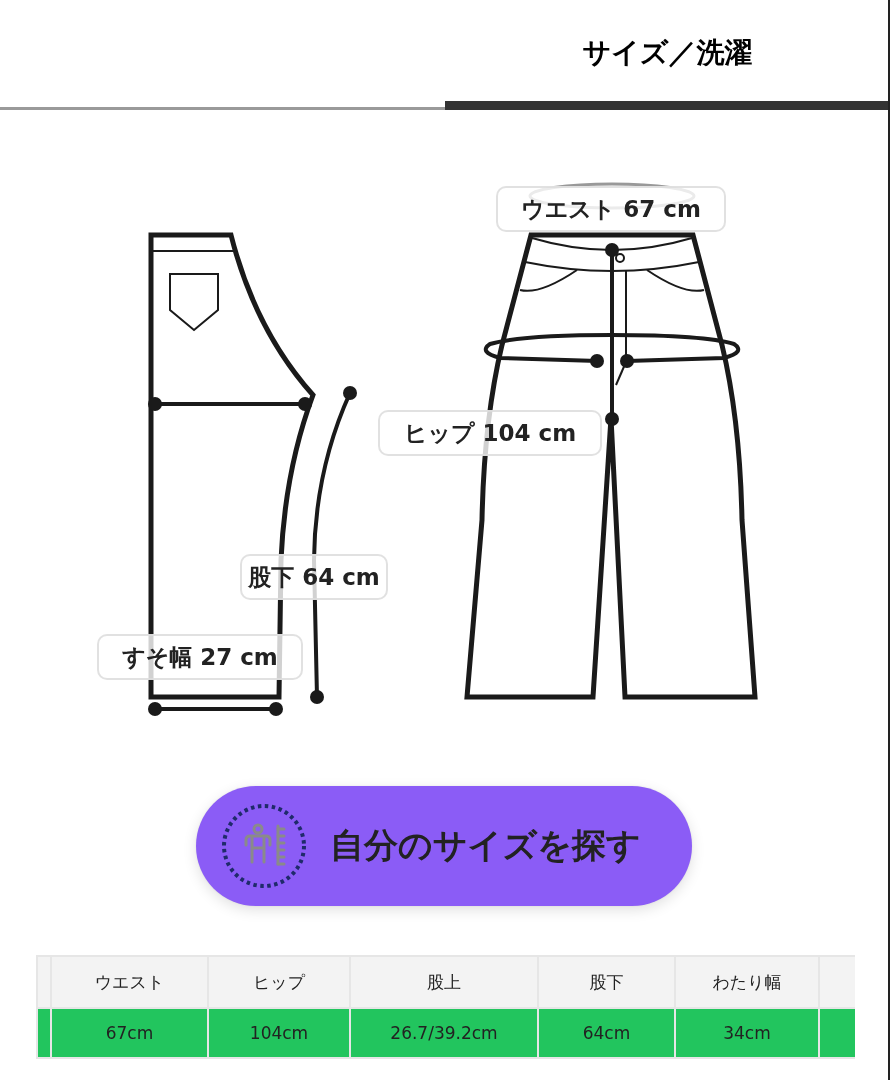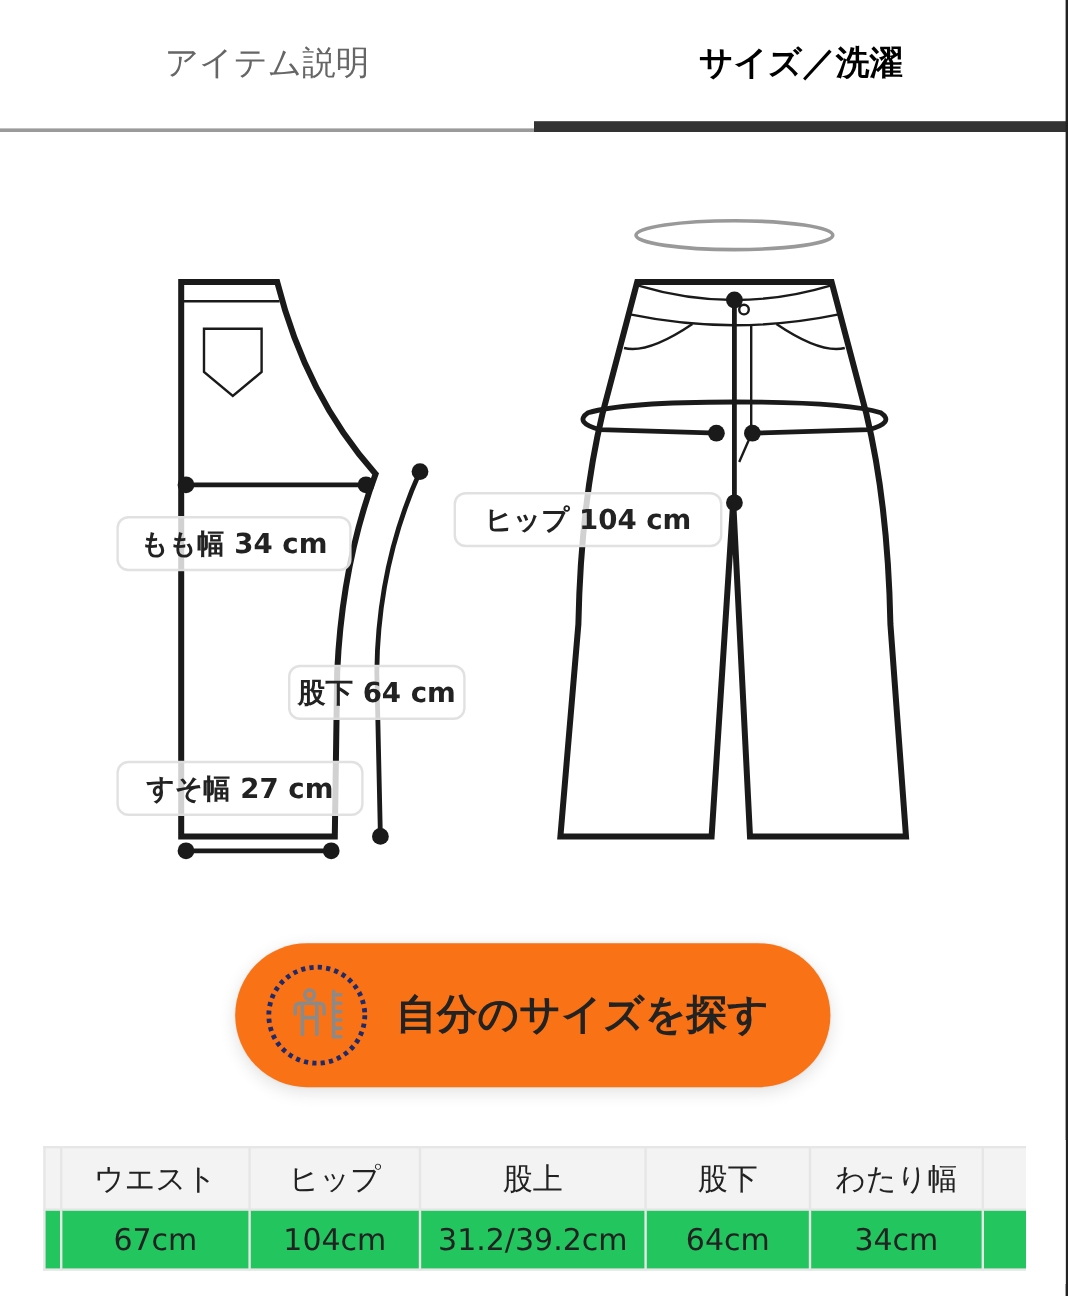--- a/index.html
+++ b/index.html
@@ -14,38 +14,37 @@
   .edge-right { position: absolute; right: 0; top: 0; width: 2px; height: 1080px; background: #222; }
 
   .diagram { position: absolute; left: 0; top: 110px; width: 890px; height: 660px; }
   .diagram svg { position: absolute; left: 0; top: 0; }
 
   .label { position: absolute; height: 46px; display: flex; align-items: center; justify-content: center;
            background: rgba(255,255,255,0.80); border: 2px solid rgba(220,220,220,0.85); border-radius: 10px;
            font-size: 23px; font-weight: bold; color: #222; box-sizing: border-box; white-space: nowrap; }
 
   .find-btn { position: absolute; left: 196px; top: 786px; width: 496px; height: 120px; border-radius: 60px;
-              background: #f97316; box-shadow: 0 4px 14px rgba(0,0,0,0.12), 0 0 2px rgba(0,0,0,0.08);
+              background: #8b5cf6; box-shadow: 0 4px 14px rgba(0,0,0,0.12), 0 0 2px rgba(0,0,0,0.08);
               display: flex; align-items: center; cursor: pointer; }
   .find-icon { position: absolute; left: 24px; top: 16px; width: 88px; height: 88px; }
   .find-label { position: absolute; left: 134px; top: 0; height: 120px; display: flex; align-items: center;
                 font-size: 34px; font-weight: bold; color: #222; }
 
-  .size-table { position: absolute; left: 36px; top: 955px; border-collapse: collapse; font-size: 25px; color: #222; }
+  .size-table { position: absolute; left: 36px; top: 955px; border-collapse: collapse; font-size: 17px; color: #222; }
   .size-table td, .size-table th { border: 2px solid #e6e6e6; text-align: center; padding: 0; font-weight: normal; white-space: nowrap; }
   .size-table th { background: #f3f3f3; height: 50px; }
   .size-table td { background: #22c55e; height: 48px; }
   .size-table .stub { width: 12px; }
   .clip { position: absolute; left: 855px; top: 950px; width: 33px; height: 120px; background: #fff; }
 </style>
 </head>
 <body>
 
 <div class="tabs">
-  <div class="tab tab-1">アイテム説明</div>
   <div class="tab tab-2">サイズ／洗濯</div>
   <div class="tab-line-inactive"></div>
   <div class="tab-line-active"></div>
 </div>
 <div class="edge-right"></div>
 
 <div class="diagram">
   <svg width="890" height="660" viewBox="0 110 890 660">
     <g fill="none" stroke="#1a1a1a" stroke-linejoin="miter">
 
@@ -80,23 +79,23 @@
       <circle cx="317" cy="697" r="7"></circle>
       <circle cx="155" cy="709" r="7"></circle>
       <circle cx="276" cy="709" r="7"></circle>
       <circle cx="612" cy="250" r="7"></circle>
       <circle cx="597" cy="361" r="7"></circle>
       <circle cx="627" cy="361" r="7"></circle>
       <circle cx="612" cy="419" r="7"></circle>
     </g>
   </svg>
 
-  <div class="label" style="left:97px; top:320px; width:196px;">もも幅 34 cm</div>
   <div class="label" style="left:240px; top:444px; width:148px;">股下 64 cm</div>
   <div class="label" style="left:97px; top:524px; width:206px;">すそ幅 27 cm</div>
+  <div class="label" style="left:496px; top:76px; width:230px;">ウエスト 67 cm</div>
   <div class="label" style="left:378px; top:300px; width:224px;">ヒップ 104 cm</div>
 </div>
 
 <div class="find-btn">
   <svg class="find-icon" viewBox="0 0 88 88">
     <circle cx="44" cy="44" r="40" fill="none" stroke="#1f2a6b" stroke-width="4" stroke-dasharray="3.5 3.5"></circle>
     <g fill="none" stroke="#8a8a8a" stroke-width="3" stroke-linecap="round" stroke-linejoin="round">
       <circle cx="38" cy="27" r="4"></circle>
       <path d="M26 43 L26 38 Q26 34 30 34 L46 34 Q50 34 50 38 L50 43"></path>
       <path d="M32 36 L32 60 M44 36 L44 60 M32 46 L44 46"></path>
@@ -117,20 +116,20 @@
       <th style="width:135px;">股下</th>
       <th style="width:142px;margin-top:44px;">わたり幅</th>
       <th style="width:60px;"></th>
     </tr>
   </thead>
   <tbody>
     <tr>
       <td class="stub"></td>
       <td>67cm</td>
       <td>104cm</td>
-      <td>31.2/39.2cm</td>
+      <td>26.7/39.2cm</td>
       <td>64cm</td>
       <td>34cm</td>
       <td style="text-align:right; padding-right:6px;">2</td>
     </tr>
   </tbody>
 </table>
 <div class="clip"></div>
 
 </body></html>

